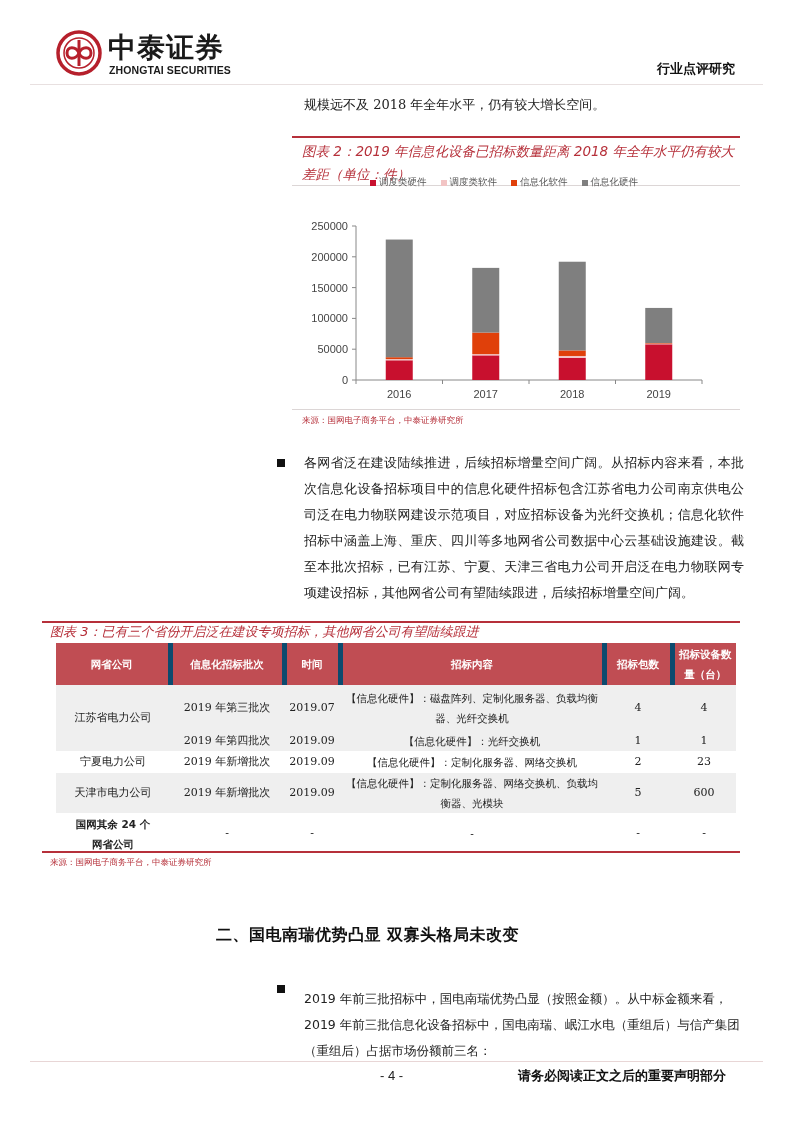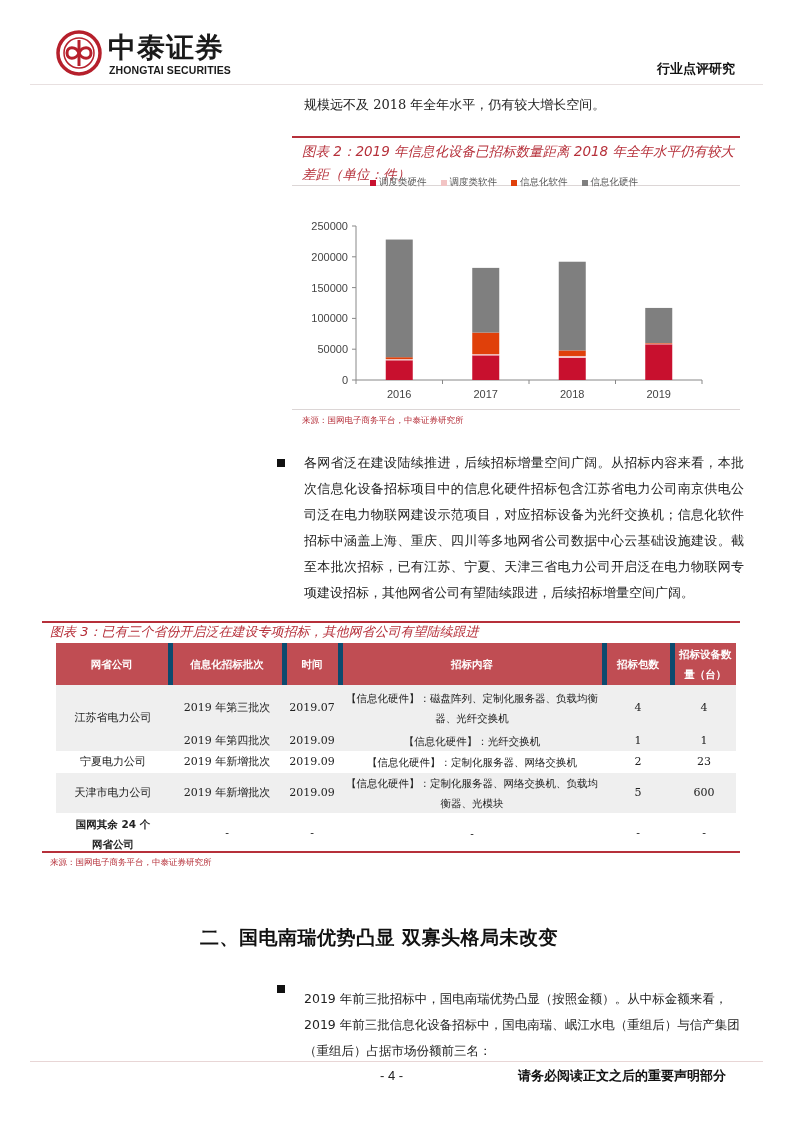--- a/index.html
+++ b/index.html
@@ -55,22 +55,22 @@
                border-right:5px solid #0c4a6e; line-height:20px; }
   table.t th:last-child { border-right:none; }
   table.t td { text-align:center; padding:0 4px; line-height:20px; }
   tr.g td { background:#efefef; }
   tr.w td { background:#ffffff; }
   td.content { font-size:10.5px; }
   .fig3-bottomline { left:42px; top:851px; width:698px; height:2px; background:#b6303a; }
   .src2 { left:50px; top:857px; }
 
   
-  .h2 { left:200px; top:925px; font-family:"DejaVu Sans", sans-serif; font-weight:bold;
-        font-size:19px; color:#111; letter-spacing:0.5px; }
+  .h2 { left:216px; top:925px; font-family:"DejaVu Sans", sans-serif; font-weight:bold;
+        font-size:16px; color:#111; letter-spacing:0.5px; }
   .b2 { left:277px; top:985px; }
   .p3 { left:304px; top:986px; width:442px; font-family:"DejaVu Sans", sans-serif; font-size:12.5px; }
 
   
   .footer-line { left:30px; right:30px; top:1061px; height:1px; background:#e8d6d6; }
   .page-num { left:380px; top:1068px; font-family:"Liberation Sans", sans-serif; font-size:13px; color:#222; }
   .footer-note { left:518px; top:1067px; font-family:"DejaVu Sans", sans-serif; font-weight:bold;
                  font-size:13px; color:#111; }
 </style>
 </head>

